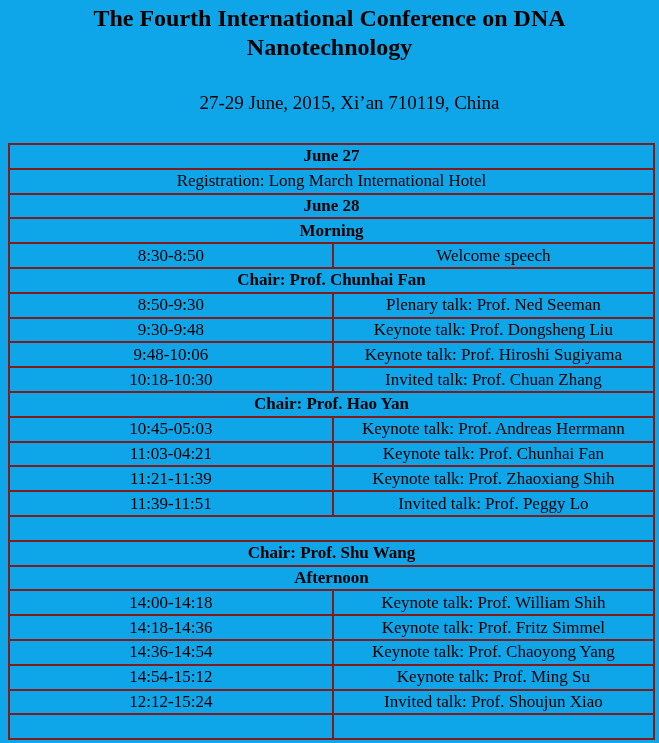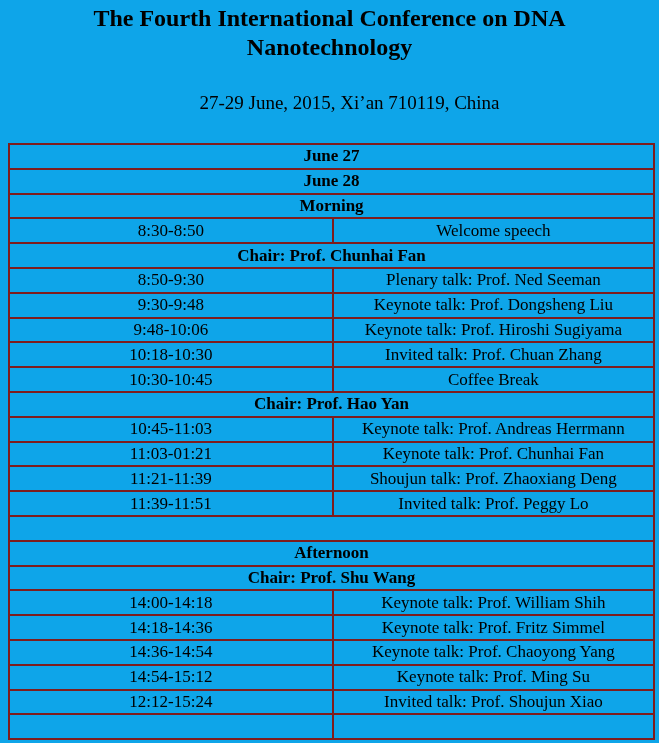--- a/index.html
+++ b/index.html
@@ -67,20 +67,23 @@
   <table class="schedule">
     <colgroup>
       <col style="width:50.2%">
       <col style="width:49.8%">
     </colgroup>
     <tbody id="schedule-body">
         <tr>
           <td colspan="2" class="header-cell">June 27</td>
         </tr>
         <tr>
+          <td colspan="2" class="full-cell">Registration: Long March International Hotel</td>
+        </tr>
+        <tr>
           <td colspan="2" class="header-cell">June 28</td>
         </tr>
         <tr>
           <td colspan="2" class="header-cell">Morning</td>
         </tr>
         <tr>
           <td>8:30-8:50</td>
           <td>Welcome speech</td>
         </tr>
         <tr>
@@ -96,50 +99,46 @@
         </tr>
         <tr>
           <td>9:48-10:06</td>
           <td>Keynote talk: Prof. Hiroshi Sugiyama</td>
         </tr>
         <tr>
           <td>10:18-10:30</td>
           <td>Invited talk: Prof. Chuan Zhang</td>
         </tr>
         <tr>
-          <td>10:30-10:45</td>
-          <td>Coffee Break</td>
-        </tr>
-        <tr>
           <td colspan="2" class="header-cell">Chair: Prof. Hao Yan</td>
         </tr>
         <tr>
-          <td>10:45-11:03</td>
+          <td>10:45-05:03</td>
           <td>Keynote talk: Prof. Andreas Herrmann</td>
         </tr>
         <tr>
-          <td>11:03-01:21</td>
+          <td>11:03-04:21</td>
           <td>Keynote talk: Prof. Chunhai Fan</td>
         </tr>
         <tr>
           <td>11:21-11:39</td>
-          <td>Shoujun talk: Prof. Zhaoxiang Deng</td>
+          <td>Keynote talk: Prof. Zhaoxiang Shih</td>
         </tr>
         <tr>
           <td>11:39-11:51</td>
           <td>Invited talk: Prof. Peggy Lo</td>
         </tr>
         <tr>
           <td colspan="2" class="full-cell"></td>
         </tr>
         <tr>
-          <td colspan="2" class="header-cell">Afternoon</td>
+          <td colspan="2" class="header-cell">Chair: Prof. Shu Wang</td>
         </tr>
         <tr>
-          <td colspan="2" class="header-cell">Chair: Prof. Shu Wang</td>
+          <td colspan="2" class="header-cell">Afternoon</td>
         </tr>
         <tr>
           <td>14:00-14:18</td>
           <td>Keynote talk: Prof. William Shih</td>
         </tr>
         <tr>
           <td>14:18-14:36</td>
           <td>Keynote talk: Prof. Fritz Simmel</td>
         </tr>
         <tr>

